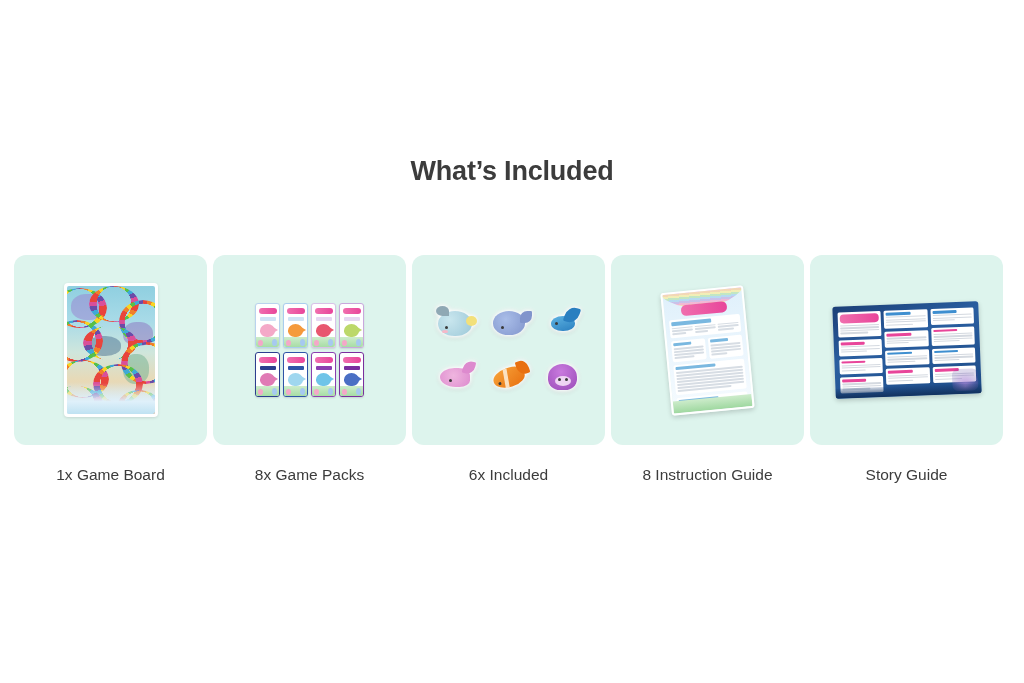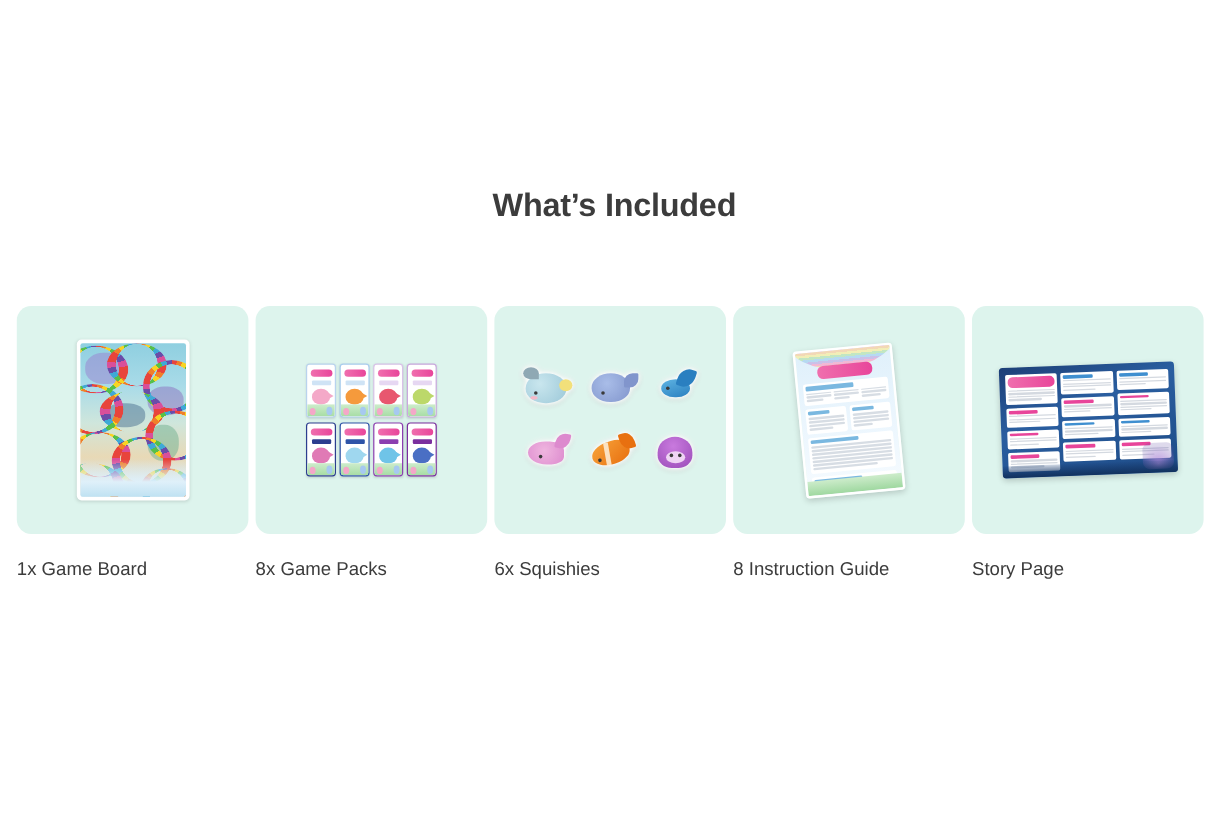--- a/index.html
+++ b/index.html
@@ -21,21 +21,21 @@
     color: #3c3c3c;
   }
 
   .grid {
     position: absolute;
     top: 255px; left: 14px;
     width: 996px;
     display: flex;
     gap: 6px;
   }
-  .item { width: 193px; display: flex; flex-direction: column; align-items: flex-start; }
+  .item { width: 193px; display: flex; flex-direction: column; align-items: center; }
   .panel {
     width: 193px; height: 190px;
     background: #ddf4ed;
     border-radius: 12px;
     display: flex; align-items: center; justify-content: center;
     overflow: hidden;
     position: relative;
   }
   .caption {
     margin-top: 21px;
@@ -345,21 +345,21 @@
           <div class="squish">
             <div class="body" style="width:29px;height:26px;border-radius:55% 55% 45% 45%;background:radial-gradient(circle at 45% 30%,#c97ade,#9a4cb8);">
               <div style="position:absolute;left:7px;bottom:4px;width:16px;height:10px;border-radius:50%;background:#efd4f4;"></div>
               <div class="eye" style="left:10px;bottom:9px;"></div>
               <div class="eye" style="left:17px;bottom:9px;"></div>
             </div>
           </div>
 
         </div>
       </div>
-      <div class="caption">6x Squishies</div>
+      <div class="caption">6x Included</div>
     </div>
 
     <div class="item">
       <div class="panel">
         <div class="guide-wrap">
           <div class="guide">
             <div class="rainbow"></div>
             <div class="title"></div>
             <div class="sect">
               <div class="hbar sm"></div>
@@ -508,17 +508,17 @@
                   <div class="l"></div>
                   <div class="l"></div>
                   <div class="l" style="width:70%"></div>
                 </div>
             </div>
             <div class="castle"></div>
             <div class="waves"></div>
           </div>
         </div>
       </div>
-      <div class="caption">Story Page</div>
+      <div class="caption">Story Guide</div>
     </div>
 
   </div>
 </div>
 
 </body></html>

